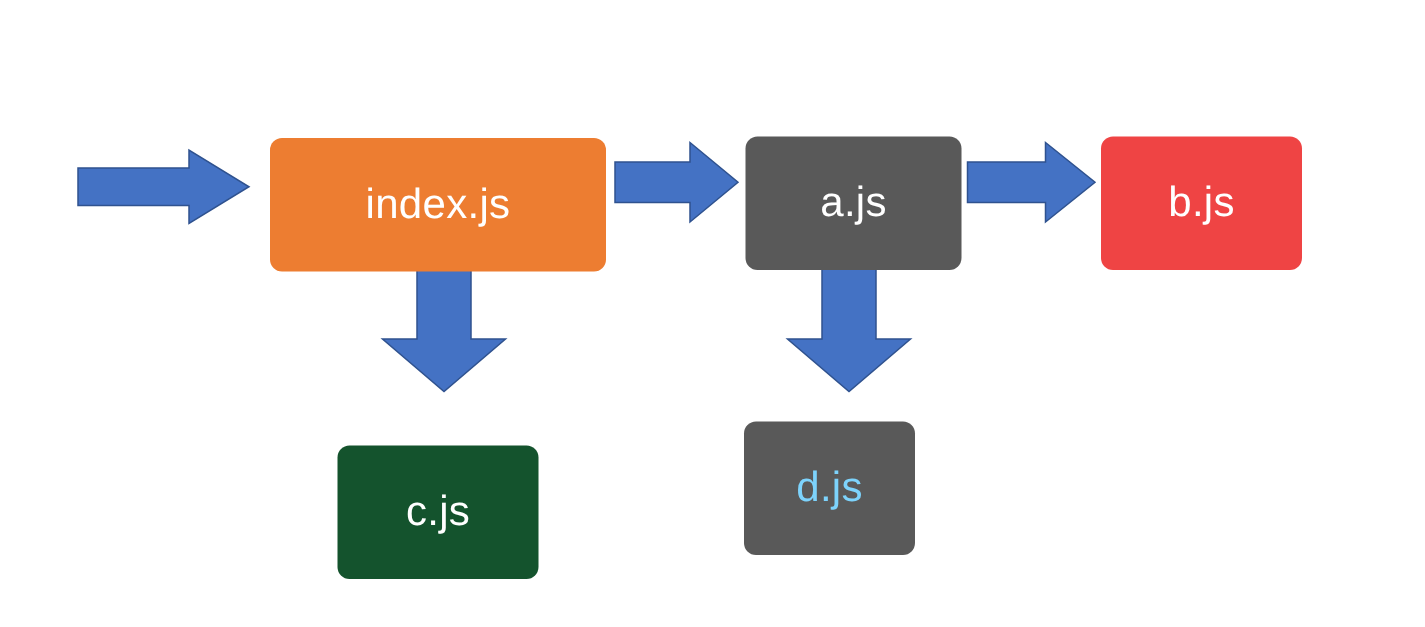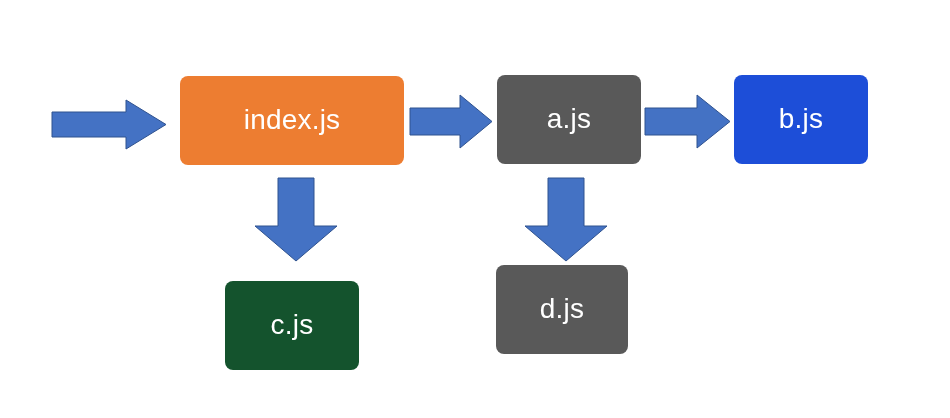--- a/index.html
+++ b/index.html
@@ -25,20 +25,21 @@
     align-items: center;
     justify-content: center;
     box-sizing: border-box;
     color: #ffffff;
     font-family: "Liberation Sans", sans-serif;
     font-size: 28px;
     font-weight: 400;
     letter-spacing: 0.2px;
     line-height: 1;
     user-select: none;
+    margin-top: 16px;
   }
   .node-label {
     display: block;
     transform: translateY(-1px);
   }
   .arrow {
     position: absolute;
     display: block;
   }
   .arrow svg {
@@ -82,25 +83,25 @@
   </span>
 
   <div class="node" id="node-index" style="left: 180px; top: 76px; width: 224px; height: 89px; background: rgb(237, 125, 49); color: rgb(255, 255, 255);">
     <span class="node-label">index.js</span>
   </div>
 
   <div class="node" id="node-a" style="left: 497px; top: 75px; width: 144px; height: 89px; background: rgb(89, 89, 89); color: rgb(255, 255, 255);">
     <span class="node-label">a.js</span>
   </div>
 
-  <div class="node" id="node-b" style="left: 734px; top: 75px; width: 134px; height: 89px; background: #1d4ed8; color: rgb(255, 255, 255);">
+  <div class="node" id="node-b" style="left: 734px; top: 75px; width: 134px; height: 89px; background: #ef4444; color: rgb(255, 255, 255);">
     <span class="node-label">b.js</span>
   </div>
 
   <div class="node" id="node-c" style="left: 225px; top: 281px; width: 134px; height: 89px; background: #14532d; color: rgb(255, 255, 255);">
     <span class="node-label">c.js</span>
   </div>
 
-  <div class="node" id="node-d" style="left: 496px; top: 265px; width: 132px; height: 89px; background: rgb(89, 89, 89); color: #ffffff;">
+  <div class="node" id="node-d" style="left: 496px; top: 265px; width: 114px; height: 89px; background: rgb(89, 89, 89); color: #7dd3fc;">
     <span class="node-label">d.js</span>
   </div>
 
 </div>
 
 </body></html>

